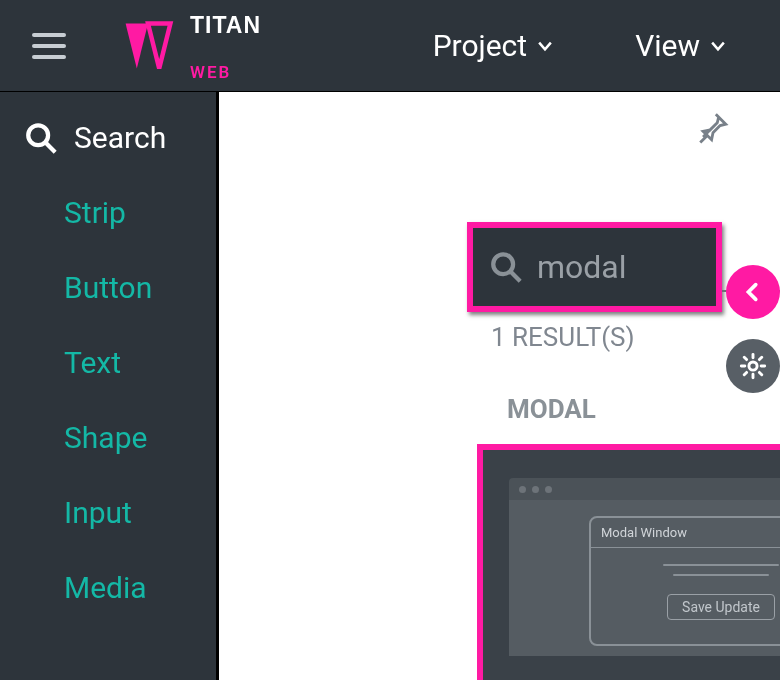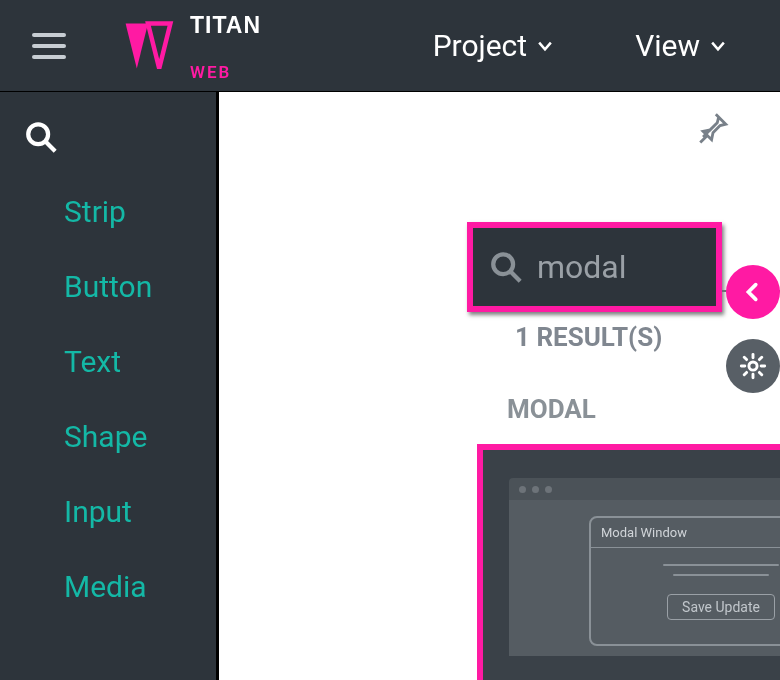--- a/index.html
+++ b/index.html
@@ -29,21 +29,21 @@
   .pin-wrap svg { width: 34px; height: 34px; }
   .side-fab { position: absolute; right: 0; width: 54px; height: 54px; border-radius: 50%; display:flex;align-items:center;justify-content:center; cursor:pointer; z-index:5;}
   .fab1 { top: 173px; background: #ff1aa3; }
   .fab2 { top: 247px; background: #585f66; }
 
   .searchbox { position: absolute; left: 248px; top: 130px; width: 255px; height: 90px; border: 6px solid #ff1aa3; background: #2d343b; display:flex; align-items:center; padding-left: 16px; gap: 14px; box-shadow: 2px 3px 4px rgba(0,0,0,.5); }
   .searchbox svg { width: 34px; height: 34px; }
   .searchbox .val { font-size: 32px; color: #9aa0a6; }
   .searchline { position:absolute; left: 503px; top: 198px; width: 135px; height: 2px; background: #6a7075; }
 
-  .results-count { position:absolute; left: 272px; top: 230px; font-size: 26px; font-weight:700; color: #808790; margin-left: 24px; }
+  .results-count { position:absolute; left: 272px; top: 230px; font-size: 26px; font-weight:400; color: #808790; }
   .result-title { position:absolute; left: 288px; top: 302px; font-size: 26px; font-weight:700; color: #8a9197; }
 
   .thumb-frame { position:absolute; left: 258px; top: 352px; width: 488px; height: 246px; border: 6px solid #ff1aa3; background: #3a4148; display:flex; align-items:center; justify-content:center; }
   .thumb { width: 424px; }
   .thumb .tabs { height: 22px; background:#4b5258; border-top-left-radius:4px; border-top-right-radius:4px; display:flex; align-items:center; padding-left:10px; gap:6px;}
   .thumb .dot { width:7px;height:7px;border-radius:50%;background:#6d7379;}
   .thumb .body-skel { height: 156px; background:#555c62; position:relative; }
   .modal-card { position:absolute; left: 80px; top: 16px; width: 264px; height: 130px; background:#555c62; border: 2px solid #8a9197; border-radius: 8px; }
   .modal-head { height: 30px; border-bottom: 1px solid #8a9197; display:flex; align-items:center; padding: 0 10px; color:#d0d4d8; font-size: 13px;}
   .modal-lines { padding-top: 16px; display:flex; flex-direction:column; align-items:center; gap:8px;}
@@ -88,20 +88,21 @@
 </div>
 
 <div class="body">
 
   <div class="sidebar">
     <div class="sb-search">
       <svg class="icon" viewBox="0 0 24 24">
           <circle cx="10" cy="10" r="7" fill="none" stroke="#fff" stroke-width="3"></circle>
           <line x1="15" y1="15" x2="22" y2="22" stroke="#fff" stroke-width="3"></line>
         </svg>
+      <span class="lbl">Search</span>
     </div>
     <div class="sb-item">Strip</div>
     <div class="sb-item">Button</div>
     <div class="sb-item">Text</div>
     <div class="sb-item">Shape</div>
     <div class="sb-item">Input</div>
     <div class="sb-item">Media</div>
   </div>
 
   <div class="panel">

